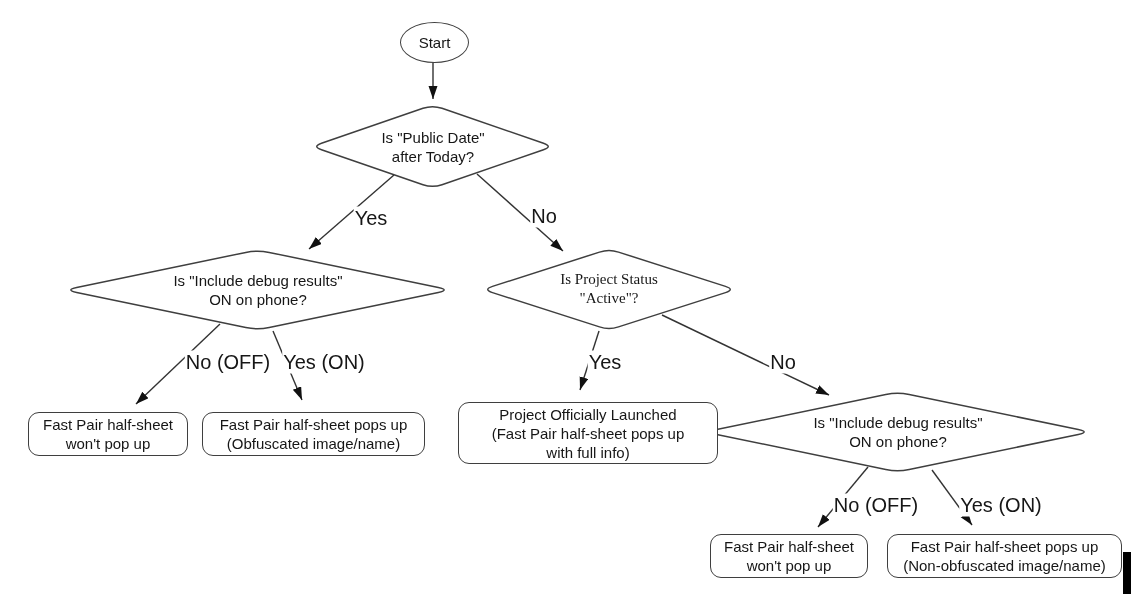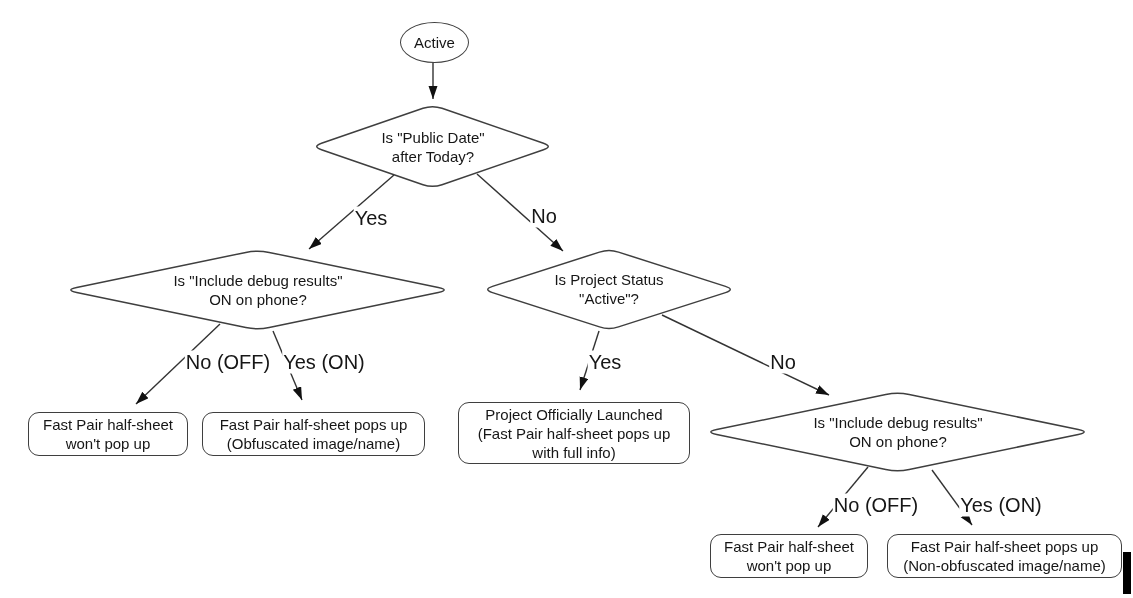--- a/index.html
+++ b/index.html
@@ -81,36 +81,36 @@
     <line class="edge" x1="394" y1="175" x2="309" y2="249" marker-end="url(#arrow)"></line>
     <line class="edge" x1="477" y1="174" x2="563" y2="251" marker-end="url(#arrow)"></line>
     <line class="edge" x1="220" y1="324" x2="136" y2="404" marker-end="url(#arrow)"></line>
     <line class="edge" x1="273" y1="331" x2="302" y2="400" marker-end="url(#arrow)"></line>
     <line class="edge" x1="599" y1="331" x2="580" y2="390" marker-end="url(#arrow)"></line>
     <line class="edge" x1="662" y1="315" x2="829" y2="395" marker-end="url(#arrow)"></line>
     <line class="edge" x1="868" y1="467" x2="818" y2="527" marker-end="url(#arrow)"></line>
     <line class="edge" x1="932" y1="470" x2="972" y2="525" marker-end="url(#arrow)"></line>
   </svg>
 
-  <div class="start-oval" style="left:400px; top:22px; width:67px; height:39px;">Active</div>
+  <div class="start-oval" style="left:400px; top:22px; width:67px; height:39px;">Start</div>
 
   <div class="node-label" style="left:433px; top:147px; width:220px;">Is "Public Date"
 after Today?</div>
   <div class="node-label" style="left:258px; top:290px; width:280px;">Is "Include debug results"
 ON on phone?</div>
-  <div class="node-label" style="left:609px; top:289px; width:220px;">Is Project Status
+  <div class="node-label" style="left:609px; top:289px; width:220px;font-family:Liberation Serif, serif;">Is Project Status
 "Active"?</div>
   <div class="node-label" style="left:898px; top:432px; width:280px;">Is "Include debug results"
 ON on phone?</div>
 
   <div class="result-box" style="left:28px; top:412px; width:160px; height:44px;">Fast Pair half-sheet
 won't pop up</div>
   <div class="result-box" style="left:202px; top:412px; width:223px; height:44px;">Fast Pair half-sheet pops up
 (Obfuscated image/name)</div>
-  <div class="result-box" style="left:458px; top:402px; width:232px; height:62px;">Project Officially Launched
+  <div class="result-box" style="left:458px; top:402px; width:260px; height:62px;">Project Officially Launched
 (Fast Pair half-sheet pops up
 with full info)</div>
   <div class="result-box" style="left:710px; top:534px; width:158px; height:44px;">Fast Pair half-sheet
 won't pop up</div>
   <div class="result-box" style="left:887px; top:534px; width:235px; height:44px;">Fast Pair half-sheet pops up
 (Non-obfuscated image/name)</div>
 
   <div class="edge-label" style="left:371px; top:218px;">Yes</div>
   <div class="edge-label" style="left:544px; top:216px;">No</div>
   <div class="edge-label" style="left:228px; top:362px;">No (OFF)</div>

